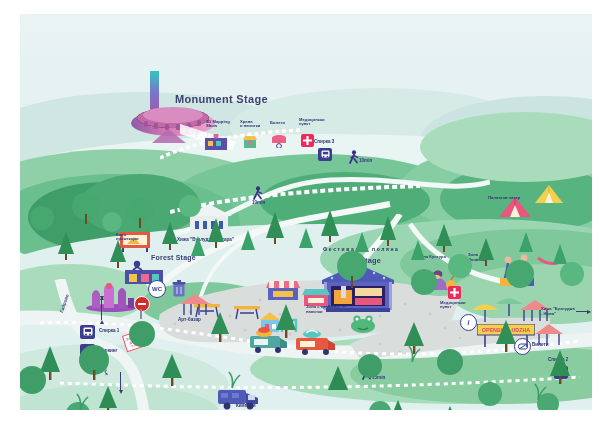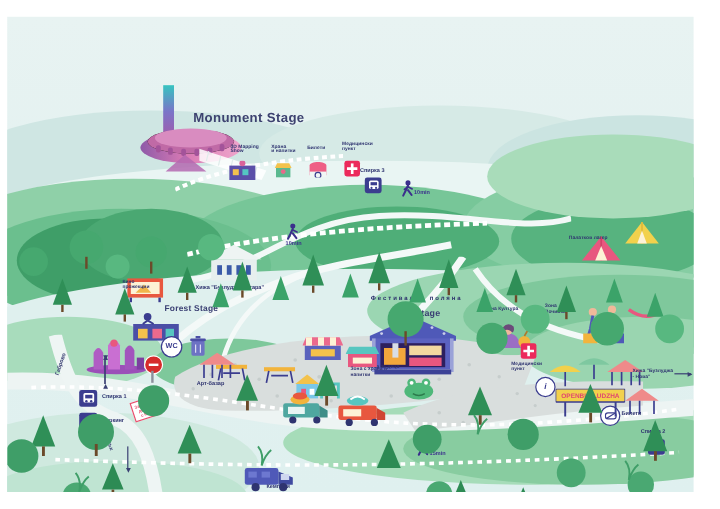--- a/index.html
+++ b/index.html
@@ -1,18 +1,18 @@
 <!DOCTYPE html>
 <html><head>
 <meta charset="utf-8">
 <style>
   html,body{margin:0;padding:0;background:#ffffff;}
   body{width:600px;height:424px;overflow:hidden;font-family:"Liberation Sans",sans-serif;}
   #page{position:relative;width:600px;height:424px;background:#ffffff;}
-  #map{position:absolute;left:6px;top:14px;width:572px;height:396px;
+  #map{position:absolute;left:20px;top:14px;width:572px;height:396px;
        background:linear-gradient(#e8f3f2 0%,#e3f1f0 40%,#dff0ef 100%);
        overflow:hidden;}
   .abs{position:absolute;}
   .lbl{position:absolute;font-weight:bold;color:#2b2f6b;white-space:nowrap;line-height:1.05;}
   .lbl-en{font-size:8.5px;color:#3a3f73;letter-spacing:.2px;}
   .lbl-big{font-size:11px;color:#3d4270;letter-spacing:.3px;}
   .lbl-sm{font-size:4.1px;color:#2f3470;letter-spacing:.05px;}
   .lbl-sm2{font-size:4.6px;color:#2f3470;}
   .lbl-sp{font-size:5px;color:#2b2f6b;letter-spacing:1.6px;}
   .lbl-time{font-size:4.6px;color:#3b2f8c;}

